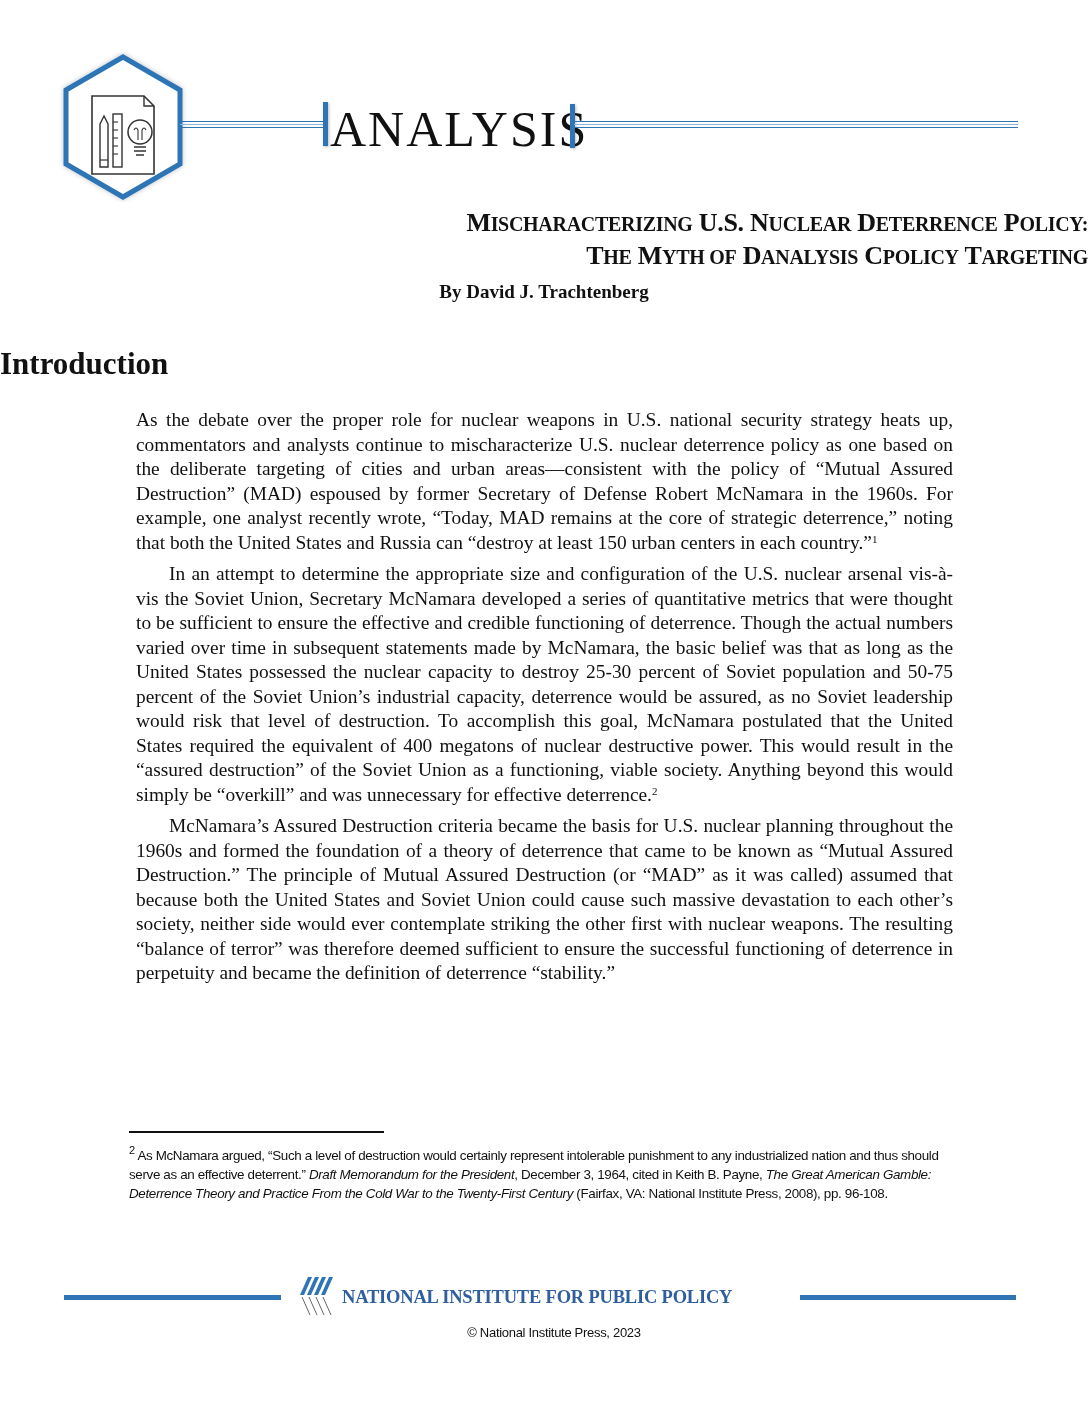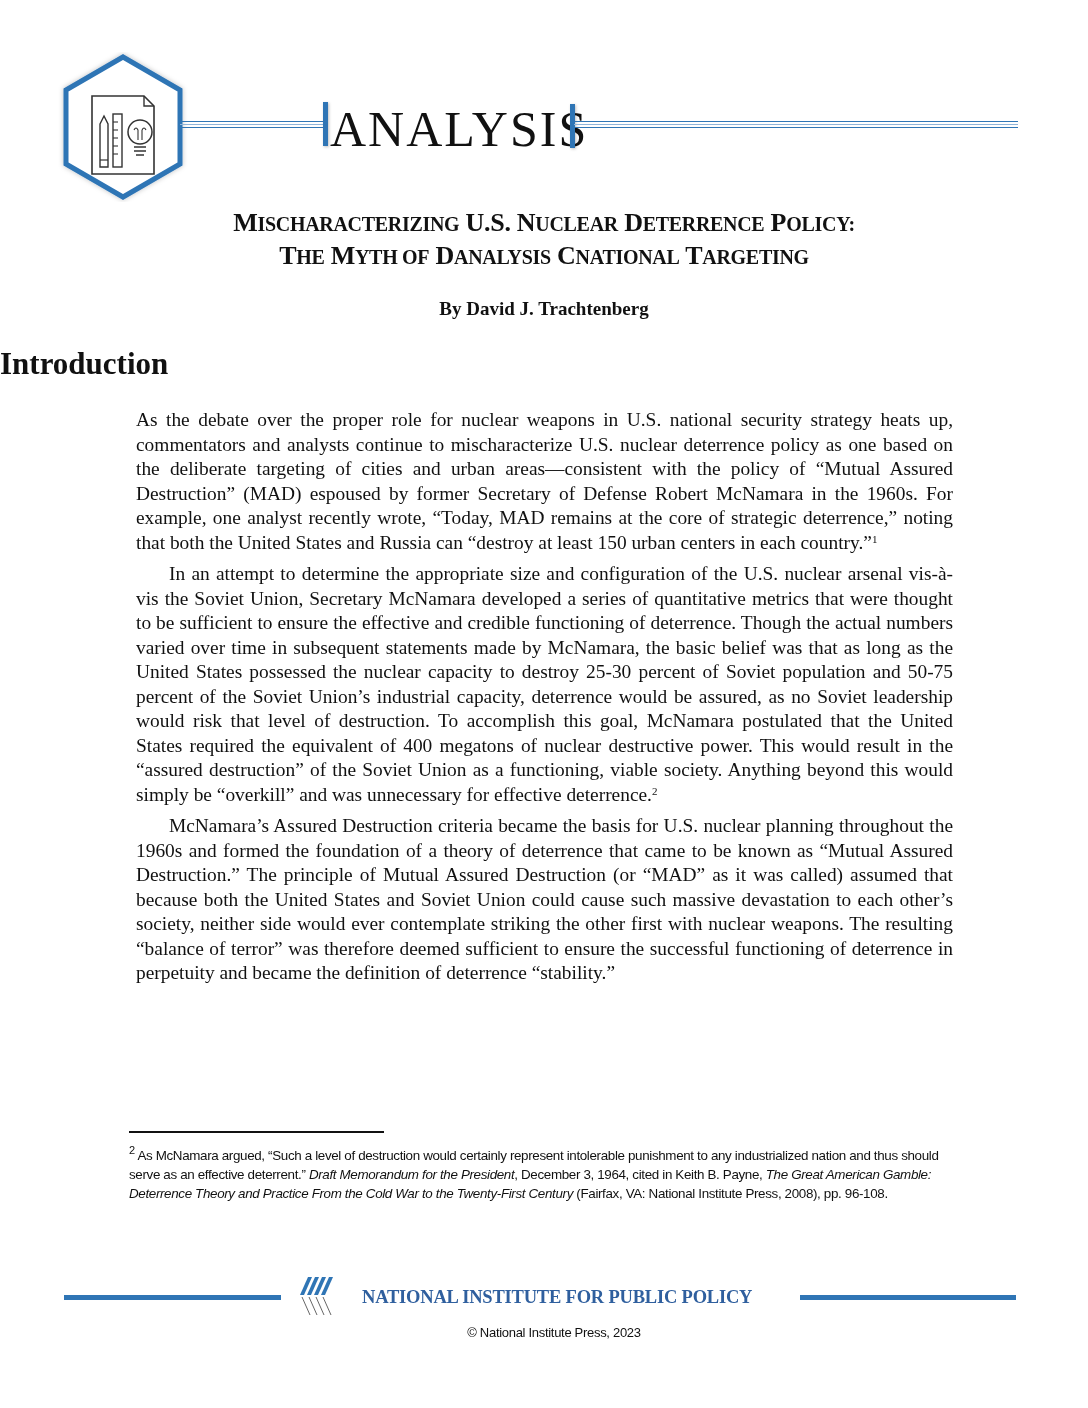--- a/index.html
+++ b/index.html
@@ -5,37 +5,37 @@
   html, body { margin:0; padding:0; background:#ffffff; }
   body { width:1088px; height:1408px; position:relative; overflow:hidden; font-family:"Liberation Serif", serif; color:#111; }
   .abs { position:absolute; }
   
   #logo { left:58px; top:52px; width:130px; height:150px; }
   .hline { position:absolute; height:5px; border-top:1.5px solid #2f75b5; border-bottom:1.5px solid #2f75b5; }
   .hline::after { content:""; position:absolute; left:0; right:0; top:1.5px; height:1.5px; background:#8fb4d9; }
   .vbar { position:absolute; width:5px; height:44px; background:#2f75b5; box-shadow:1px 1px 3px rgba(0,0,0,0.25); }
   #analysis { left:330px; top:100px; font-family:"Liberation Serif", serif; font-size:50px; letter-spacing:2px; color:#111; }
   
-  .title { position:absolute; left:0; width:1088px; text-align:center; font-family:"Liberation Serif", serif; font-weight:bold; font-size:26px; color:#111; letter-spacing:-0.3px; }
+  .title { position:absolute; left:0; width:1088px; text-align:right; font-family:"Liberation Serif", serif; font-weight:bold; font-size:26px; color:#111; letter-spacing:-0.3px; }
   .sc { font-size:20px; }
-  #byline { position:absolute; left:0; width:1088px; top:298px; text-align:center; font-weight:bold; font-size:19px; font-family:"Liberation Serif", serif; }
+  #byline { position:absolute; left:0; width:1088px; top:281px; text-align:center; font-weight:bold; font-size:19px; font-family:"Liberation Serif", serif; }
   #intro { position:absolute; left:0; width:1044px; top:346px; text-align:left; font-weight:bold; font-size:31px; font-family:"Liberation Serif", serif; }
   
   #body { position:absolute; left:129px; top:401px; width:831px; font-family:"Liberation Serif", serif; font-size:19.4px; line-height:24.5px; text-align:justify; }
   #body p { margin:7px; }
   #body p + p { text-indent:33px; }
   sup { font-size:11px; vertical-align:6px; line-height:0; }
   
   #fn-rule { left:129px; top:1131px; width:255px; height:1.5px; background:#111; }
   #footnotes { position:absolute; left:129px; top:1146px; width:830px; font-family:"Liberation Sans", sans-serif; font-size:13.4px; line-height:19.2px; letter-spacing:-0.35px; }
   #footnotes p { margin:0 0 3px 0; }
   
   .fbar { position:absolute; top:1295px; height:5px; background:#2f75b5; }
   #inst-logo { left:300px; top:1277px; width:44px; height:40px; }
-  #inst-name { left:362px; top:1287px; font-family:"Liberation Serif", serif; font-weight:bold; font-size:18.5px; color:#2f5f9e; letter-spacing:-0.2px; }
+  #inst-name { left:342px; top:1287px; font-family:"Liberation Serif", serif; font-weight:bold; font-size:18.5px; color:#2f5f9e; letter-spacing:-0.2px; }
   #copyright { left:10px; width:1088px; top:1325px; text-align:center; font-family:"Liberation Sans", sans-serif; font-size:13px; letter-spacing:-0.3px; }
 </style>
 </head>
 <body>
 
 <svg id="logo" class="abs" viewBox="0 0 130 150">
   <defs>
     <filter id="sh" x="-20%" y="-20%" width="140%" height="140%">
       <feDropShadow dx="0" dy="0" stdDeviation="2.5" flood-color="#000" flood-opacity="0.25"></feDropShadow>
     </filter>
@@ -73,21 +73,21 @@
 <div class="title" style="top:208px;">
   <span><span>M</span><span class="sc">ISCHARACTERIZING</span></span>
   <span><span>U.S. N</span><span class="sc">UCLEAR</span></span>
   <span><span>D</span><span class="sc">ETERRENCE</span></span>
   <span><span>P</span><span class="sc">OLICY:</span></span>
 </div>
 <div class="title" style="top:241px;">
   <span><span>T</span><span class="sc">HE</span></span>
   <span><span>M</span><span class="sc">YTH OF</span></span>
   <span><span>D</span><span class="sc">ANALYSIS</span></span>
-  <span><span>C</span><span class="sc">NATIONAL</span></span>
+  <span><span>C</span><span class="sc">POLICY</span></span>
   <span><span>T</span><span class="sc">ARGETING</span></span>
 </div>
 
 <div id="byline">By David J. Trachtenberg</div>
 <div id="intro">Introduction</div>
 
 <div id="body">
   <p><span>As the debate over the proper role for nuclear weapons in U.S. national security strategy heats up, commentators and analysts continue to mischaracterize U.S. nuclear deterrence policy as one based on the deliberate targeting of cities and urban areas—consistent with the policy of “Mutual Assured Destruction” (MAD) espoused by former Secretary of Defense Robert McNamara in the 1960s. For example, one analyst recently wrote, “Today, MAD remains at the core of strategic deterrence,” noting that both the United States and Russia can “destroy at least 150 urban centers in each country.”</span><sup>1</sup></p>
   <p><span>In an attempt to determine the appropriate size and configuration of the U.S. nuclear arsenal vis-à-vis the Soviet Union, Secretary McNamara developed a series of quantitative metrics that were thought to be sufficient to ensure the effective and credible functioning of deterrence. Though the actual numbers varied over time in subsequent statements made by McNamara, the basic belief was that as long as the United States possessed the nuclear capacity to destroy 25-30 percent of Soviet population and 50-75 percent of the Soviet Union’s industrial capacity, deterrence would be assured, as no Soviet leadership would risk that level of destruction. To accomplish this goal, McNamara postulated that the United States required the equivalent of 400 megatons of nuclear destructive power. This would result in the “assured destruction” of the Soviet Union as a functioning, viable society. Anything beyond this would simply be “overkill” and was unnecessary for effective deterrence.</span><sup>2</sup></p>
   <p><span>McNamara’s Assured Destruction criteria became the basis for U.S. nuclear planning throughout the 1960s and formed the foundation of a theory of deterrence that came to be known as “Mutual Assured Destruction.” The principle of Mutual Assured Destruction (or “MAD” as it was called) assumed that because both the United States and Soviet Union could cause such massive devastation to each other’s society, neither side would ever contemplate striking the other first with nuclear weapons. The resulting “balance of terror” was therefore deemed sufficient to ensure the successful functioning of deterrence in perpetuity and became the definition of deterrence “stability.”</span></p>

